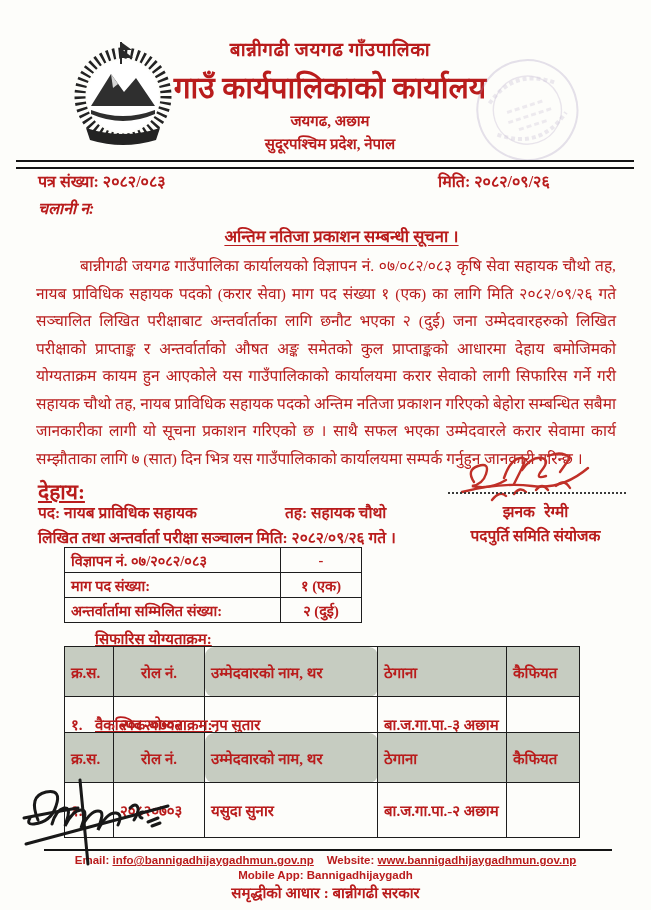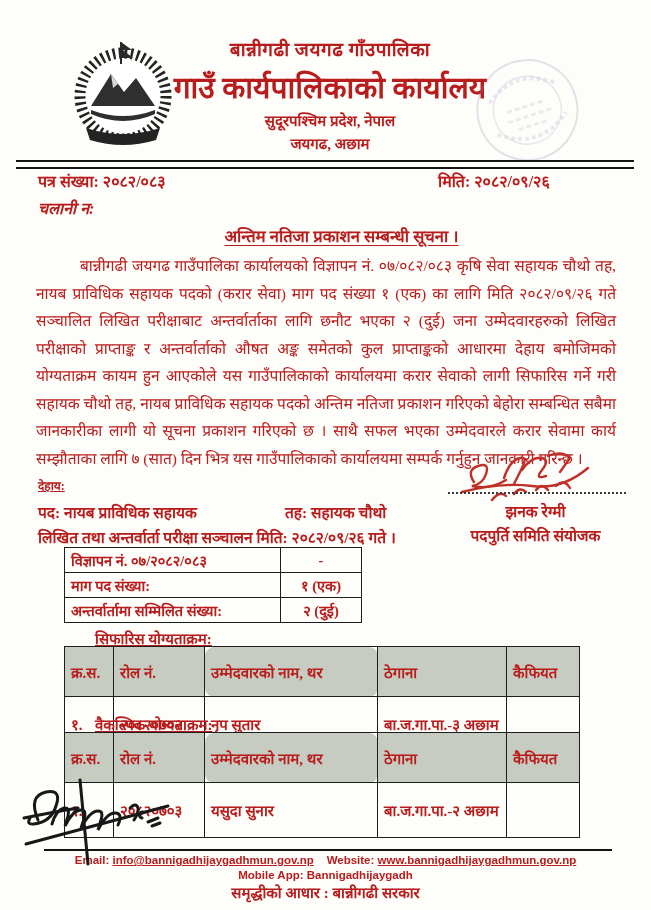--- a/index.html
+++ b/index.html
@@ -26,44 +26,44 @@
   .letter-no{left:38px;top:170px;}
   .chalani{left:38px;top:197px;font-style:italic;}
   .miti{left:438px;top:170px;}
   
   .notice-title{left:0;top:224px;width:651px;text-align:center;
     font-size:16.5px;font-weight:700;}
   .notice-title span{text-decoration:underline;text-underline-offset:3px;margin-left:32px;}
   .body-par{left:36px;top:252px;width:580px;font-size:15.5px;line-height:1.78;
     text-align:justify;text-indent:44px;}
   
-  .dehaya{left:38px;top:477px;font-size:12px;font-weight:700;text-decoration:underline;}
+  .dehaya{left:38px;top:477px;font-size:21px;font-weight:700;text-decoration:underline;}
   .pos-line{left:38px;top:501px;font-size:15.5px;font-weight:600;}
   .level-line{left:285px;top:501px;font-size:15.5px;font-weight:600;}
   .exam-line{left:38px;top:526px;font-size:15.5px;font-weight:600;}
   
   .red-sig{left:452px;top:448px;width:172px;height:58px;}
   .dotline{left:448px;top:492px;width:178px;border-bottom:2px dotted #3a3a3a;}
-  .sig-name{left:438px;top:500px;width:195px;text-align:center;font-size:15.5px;font-weight:600;}
+  .sig-name{left:438px;top:500px;width:195px;text-align:center;font-size:15.5px;font-weight:600;font-family:Liberation Mono, monospace;}
   .sig-title{left:428px;top:524px;width:215px;text-align:center;font-size:15.5px;font-weight:600;}
   
   table{border-collapse:collapse;}
   .sum-table{left:64px;top:547px;}
   .sum-table td{border:1.6px solid #1d1d1d;font-size:14.5px;font-weight:600;
     padding:1px 6px;height:22px;}
   .sum-table .c1{width:203px;}
   .sum-table .c2{width:68px;text-align:center;}
   .tbl-head{font-size:15px;font-weight:700;text-decoration:underline;}
   .rec-head{left:95px;top:628px;}
   .alt-head{left:95px;top:714px;}
   .res-table td,.res-table th{border:1.6px solid #1d1d1d;font-size:15px;
     padding:12px 6px;text-align:left;}
   .res-table th{background:#c6ccc1;font-weight:700;height:25px;}
   .res-table td{height:30px;font-weight:600;}
-  .res-table .w1{width:36px;}.res-table .w2{width:78px;}
+  .res-table .w1{width:36px;}.res-table .w2{width:78px;text-align:center;}
   .res-table .w3{width:160px;border-radius:9px;}.res-table .w4{width:116px;margin-top:24px;}.res-table .w5{width:60px;}
   .tbl1{left:64px;top:646px;}
   .tbl2{left:64px;top:732px;}
   
   .blk-sig{left:18px;top:778px;width:170px;height:88px;z-index:5;}
   .ftr{width:651px;text-align:center;
     font-family:"Liberation Sans","DejaVu Sans",sans-serif;font-weight:700;}
   .ftr1{left:0;top:854px;font-size:11.5px;}
   .ftr1 .u{text-decoration:underline;}
   .ftr2{left:0;top:869px;font-size:11.5px;}
@@ -88,22 +88,22 @@
       <path d="M45 38 L52 48 L47 52 Z" fill="#ffffff" opacity=".8"></path>
       <path d="M25 74 Q57 86 89 74 L89 78 Q57 92 25 78 Z" fill="#2f2f2f"></path>
 
       <path d="M20 92 Q57 104 94 92 L90 104 Q57 114 24 104 Z" fill="#232323"></path>
     </svg>
   </div>
 
   <div class="abs hdr-center">
     <div class="muni-name">बान्नीगढी जयगढ गाँउपालिका</div>
     <div class="office-name">गाउँ कार्यपालिकाको कार्यालय</div>
+    <div class="addr">जयगढ, अछाम</div>
     <div class="addr">सुदूरपश्चिम प्रदेश, नेपाल</div>
-    <div class="addr">जयगढ, अछाम</div>
   </div>
 
   <div class="abs stamp-box">
     <svg width="162" height="118" viewBox="0 0 162 118">
       <g stroke="#a393bb" fill="none" transform="rotate(-18 80 60)">
         <circle cx="80" cy="58" r="50" stroke-width="2" opacity=".55"></circle>
         <circle cx="80" cy="58" r="34" stroke-width="1.4" opacity=".45"></circle>
         <path d="M46 40 q34 -26 68 0" stroke-width="4" opacity=".4" stroke-dasharray="4 3"></path>
         <path d="M44 72 q36 28 72 0" stroke-width="4" opacity=".4" stroke-dasharray="4 3"></path>
         <path d="M60 54 h40 M58 64 h46 M66 74 h30" stroke-width="3" opacity=".35" stroke-dasharray="5 3"></path>

